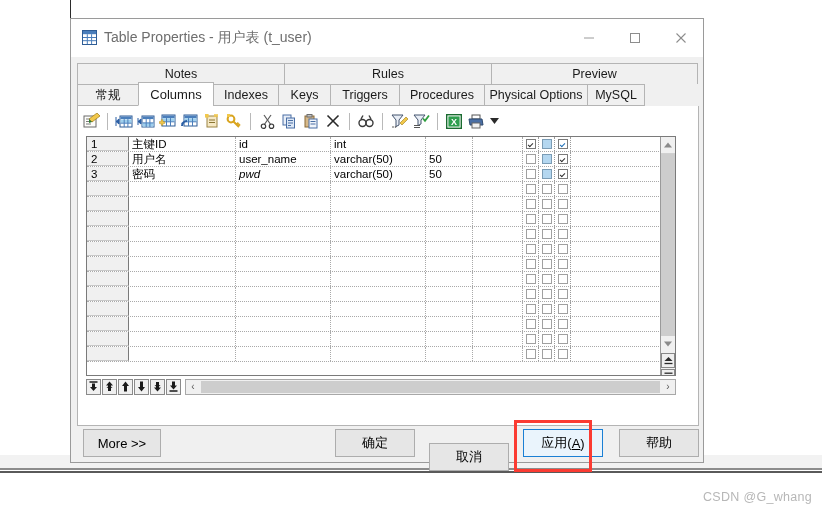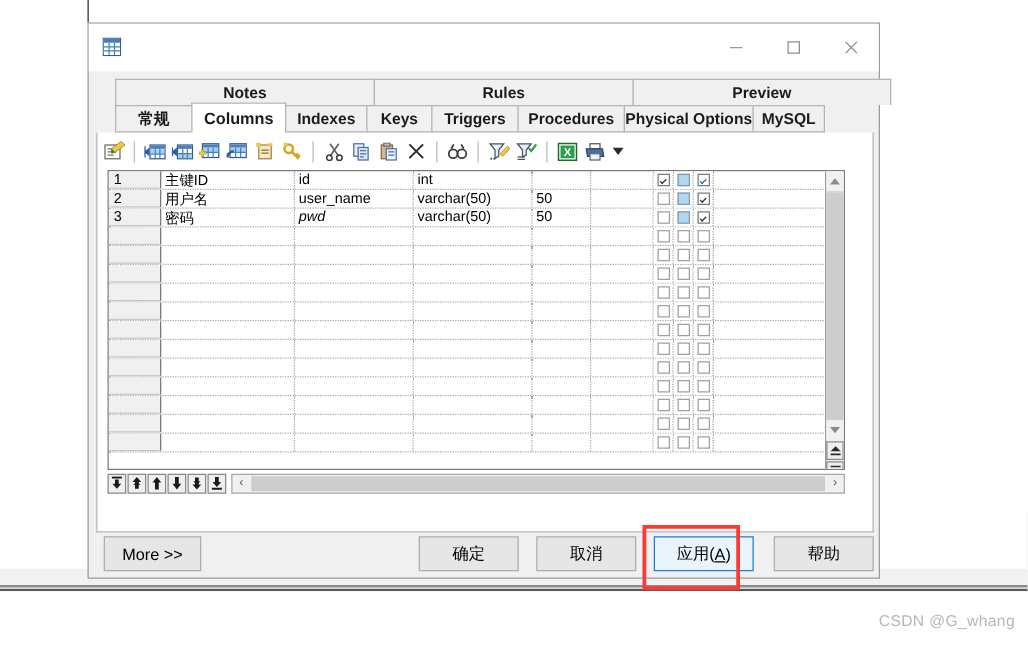--- a/index.html
+++ b/index.html
@@ -27,21 +27,21 @@
   }
   #titlebar{height:38px;background:#ffffff;position:relative;border-bottom:0;}
   #title-icon{position:absolute;left:11px;top:11px;width:15px;height:15px;}
   #title-text{position:absolute;left:33px;top:10px;font-size:14px;color:#6e6e6e;
               font-family:"Liberation Sans",sans-serif;white-space:nowrap;}
   .wbtn{position:absolute;top:0;width:45px;height:37px;cursor:default;}
   #btn-min{right:92px;} #btn-max{right:46px;} #btn-close{right:0;}
   .wbtn svg{position:absolute;left:50%;top:50%;transform:translate(-50%,-50%);}
 
   
-  #tabs-wrap{position:absolute;left:21px;top:44px;width:622px;font-weight:bold;}
+  #tabs-wrap{position:absolute;left:6px;top:44px;width:622px;}
   .tabrow{display:flex;height:21px;}
   .tab{
     flex:0 0 auto;display:flex;align-items:center;justify-content:center;
     background:#f0f0f0;border:1px solid #b4b4b4;border-bottom:none;
     font-size:12.5px;color:#1b1b1b;box-sizing:border-box;margin-right:-1px;
     font-family:"Liberation Sans",sans-serif;cursor:default;
   }
   .toprow .tab{height:21px;}
   .botrow{height:22px;position:relative;z-index:3;}
   .botrow .tab{height:22px;border-bottom:1px solid #b4b4b4;}
@@ -102,21 +102,21 @@
   .hsb-arrow{width:14px;height:14px;display:flex;align-items:center;justify-content:center;color:#5a5a5a;font-size:10px;}
   #hthumb{position:absolute;left:15px;right:15px;top:1px;bottom:1px;background:#cdcdcd;}
 
   
   #footer{position:absolute;left:0;top:408px;width:632px;height:36px;}
   .btn{position:absolute;height:28px;background:#e6e6e6;border:1px solid #adadad;
        box-sizing:border-box;display:flex;align-items:center;justify-content:center;
        font-size:13px;color:#000;font-family:"Liberation Sans","DejaVu Sans",sans-serif;cursor:default;}
   #btn-more{left:12px;top:2px;width:78px;}
   #btn-ok{left:264px;top:2px;width:80px;}
-  #btn-cancel{left:358px;top:2px;width:80px;}
+  #btn-cancel{left:358px;top:16px;width:80px;}
   #btn-apply{left:452px;top:2px;width:80px;background:#eaf4fc;border:1px solid #1a7fd4;}
   #btn-help{left:548px;top:2px;width:80px;}
   #redbox{position:absolute;left:514px;top:420px;width:78px;height:52px;
           border:3px solid #fb3b32;box-sizing:border-box;z-index:40;}
   .ul{text-decoration:underline;}
 </style>
 </head>
 <body>
 
 <div id="bg-strip"></div>
@@ -132,20 +132,21 @@
     <span id="title-icon">
       <svg width="15" height="15" viewBox="0 0 15 15">
         <rect x="0.5" y="0.5" width="14" height="14" fill="#fff" stroke="#2f5d96"></rect>
         <rect x="1" y="1" width="13" height="3.2" fill="#4a7ebb"></rect>
         <line x1="1" y1="7.5" x2="14" y2="7.5" stroke="#4a7ebb" stroke-width="1"></line>
         <line x1="1" y1="10.7" x2="14" y2="10.7" stroke="#4a7ebb" stroke-width="1"></line>
         <line x1="5.3" y1="4.2" x2="5.3" y2="14" stroke="#4a7ebb" stroke-width="1"></line>
         <line x1="9.6" y1="4.2" x2="9.6" y2="14" stroke="#4a7ebb" stroke-width="1"></line>
       </svg>
     </span>
+    <div id="title-text">Table Properties - 用户表 (t_user)</div>
 
     <div class="wbtn" id="btn-min">
       <svg width="12" height="12" viewBox="0 0 12 12">
           <line x1="1" y1="6" x2="11" y2="6" stroke="#9a9a9a" stroke-width="1"></line>
         </svg>
     </div>
     <div class="wbtn" id="btn-max">
       <svg width="12" height="12" viewBox="0 0 12 12">
           <rect x="1.5" y="1.5" width="9" height="9" fill="none" stroke="#8d8d8d" stroke-width="1"></rect>
         </svg>

